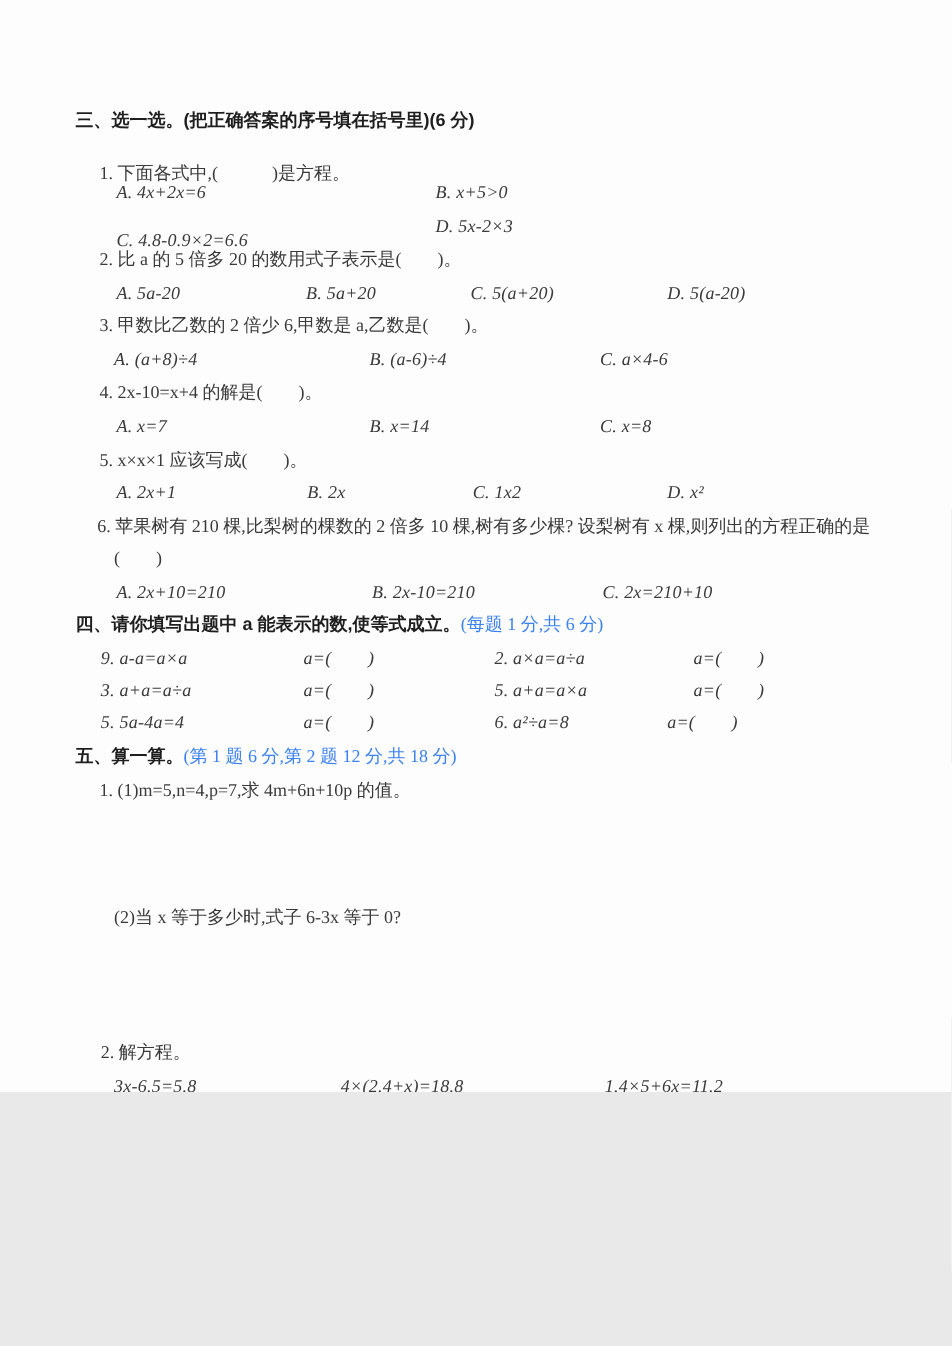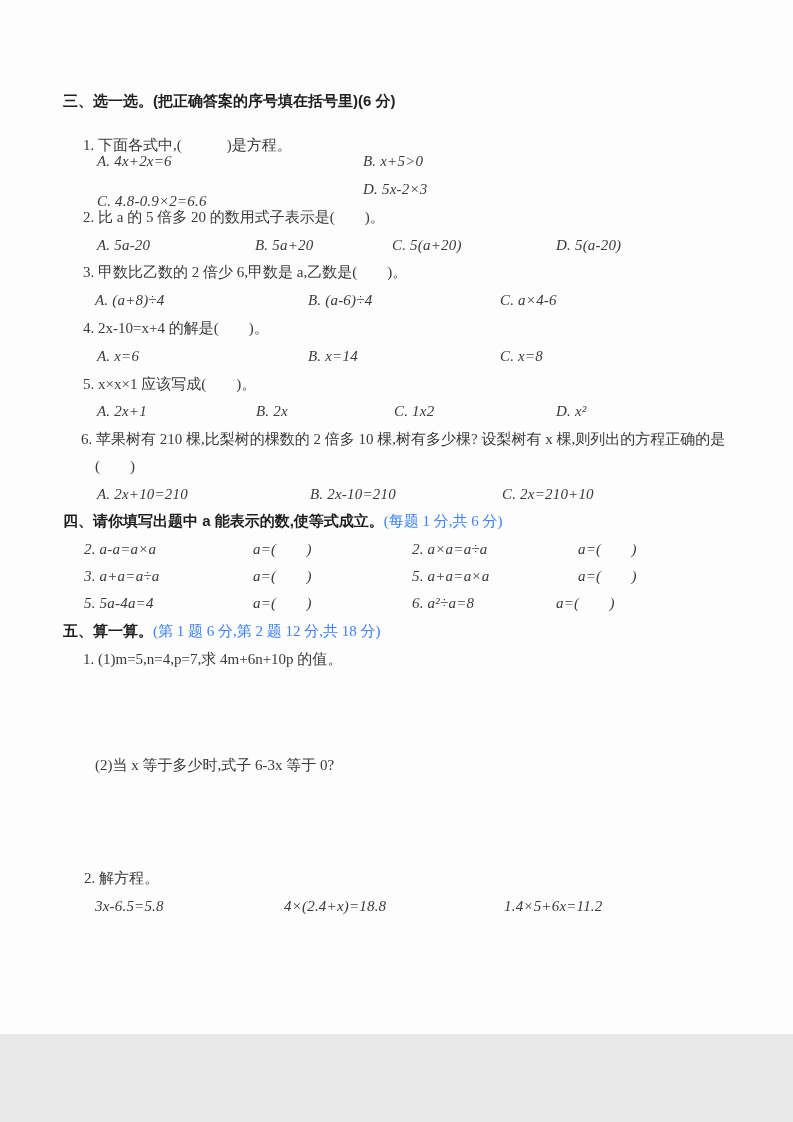--- a/index.html
+++ b/index.html
@@ -1,19 +1,19 @@
 <!DOCTYPE html>
 <html lang="zh"><head>
 <meta charset="utf-8">
 <title>数学试卷页</title>
 <style>
   html,body { margin:0; padding:0; background:#e9e9e9; }
   .page {
     position:relative;
-    width:793px; height:1034px;
+    width:793px; height:910px;
     margin:0 auto;
     background:#fdfdfd;
     font-family:"Liberation Serif", serif;
     color:#3a3a3a;
     overflow:hidden;
   }
   .t {
     position:absolute;
     white-space:nowrap;
     font-size:15px;
@@ -66,21 +66,21 @@
 
     <div>
       <div class="t" style="top:263px;left:83px">3. 甲数比乙数的 2 倍少 6,甲数是 a,乙数是(　　)。</div>
       <span class="t expr" style="top:291px;left:95px">A. (a+8)÷4</span>
       <span class="t expr" style="top:291px;left:308px">B. (a-6)÷4</span>
       <span class="t expr" style="top:291px;left:500px">C. a×4-6</span>
     </div>
 
     <div>
       <div class="t" style="top:319px;left:83px">4. 2x-10=x+4 的解是(　　)。</div>
-      <span class="t expr" style="top:347px;left:97px">A. x=6</span>
+      <span class="t expr" style="top:347px;left:97px">A. x=7</span>
       <span class="t expr" style="top:347px;left:308px">B. x=14</span>
       <span class="t expr" style="top:347px;left:500px">C. x=8</span>
     </div>
 
     <div>
       <div class="t" style="top:375px;left:83px">5. x×x×1 应该写成(　　)。</div>
       <span class="t expr" style="top:402px;left:97px">A. 2x+1</span>
       <span class="t expr" style="top:402px;left:256px">B. 2x</span>
       <span class="t expr" style="top:402px;left:394px">C. 1x2</span>
       <span class="t expr" style="top:402px;left:556px">D. x²</span>
@@ -93,21 +93,21 @@
       <span class="t expr" style="top:485px;left:310px">B. 2x-10=210</span>
       <span class="t expr" style="top:485px;left:502px">C. 2x=210+10</span>
     </div>
   </section>
 
   <section>
     <div class="t h" style="top:512px;left:63px">
       <span>四、请你填写出题中 a 能表示的数,使等式成立。</span><span class="score">(每题 1 分,共 6 分)</span>
     </div>
 
-    <span class="t expr" style="top:540px;left:84px">2. a-a=a×a</span>
+    <span class="t expr" style="top:540px;left:84px">9. a-a=a×a</span>
     <span class="t expr" style="top:540px;left:253px">a=(　　)</span>
     <span class="t expr" style="top:540px;left:412px">2. a×a=a÷a</span>
     <span class="t expr" style="top:540px;left:578px">a=(　　)</span>
 
     <span class="t expr" style="top:567px;left:84px">3. a+a=a÷a</span>
     <span class="t expr" style="top:567px;left:253px">a=(　　)</span>
     <span class="t expr" style="top:567px;left:412px">5. a+a=a×a</span>
     <span class="t expr" style="top:567px;left:578px">a=(　　)</span>
 
     <span class="t expr" style="top:594px;left:84px">5. 5a-4a=4</span>

